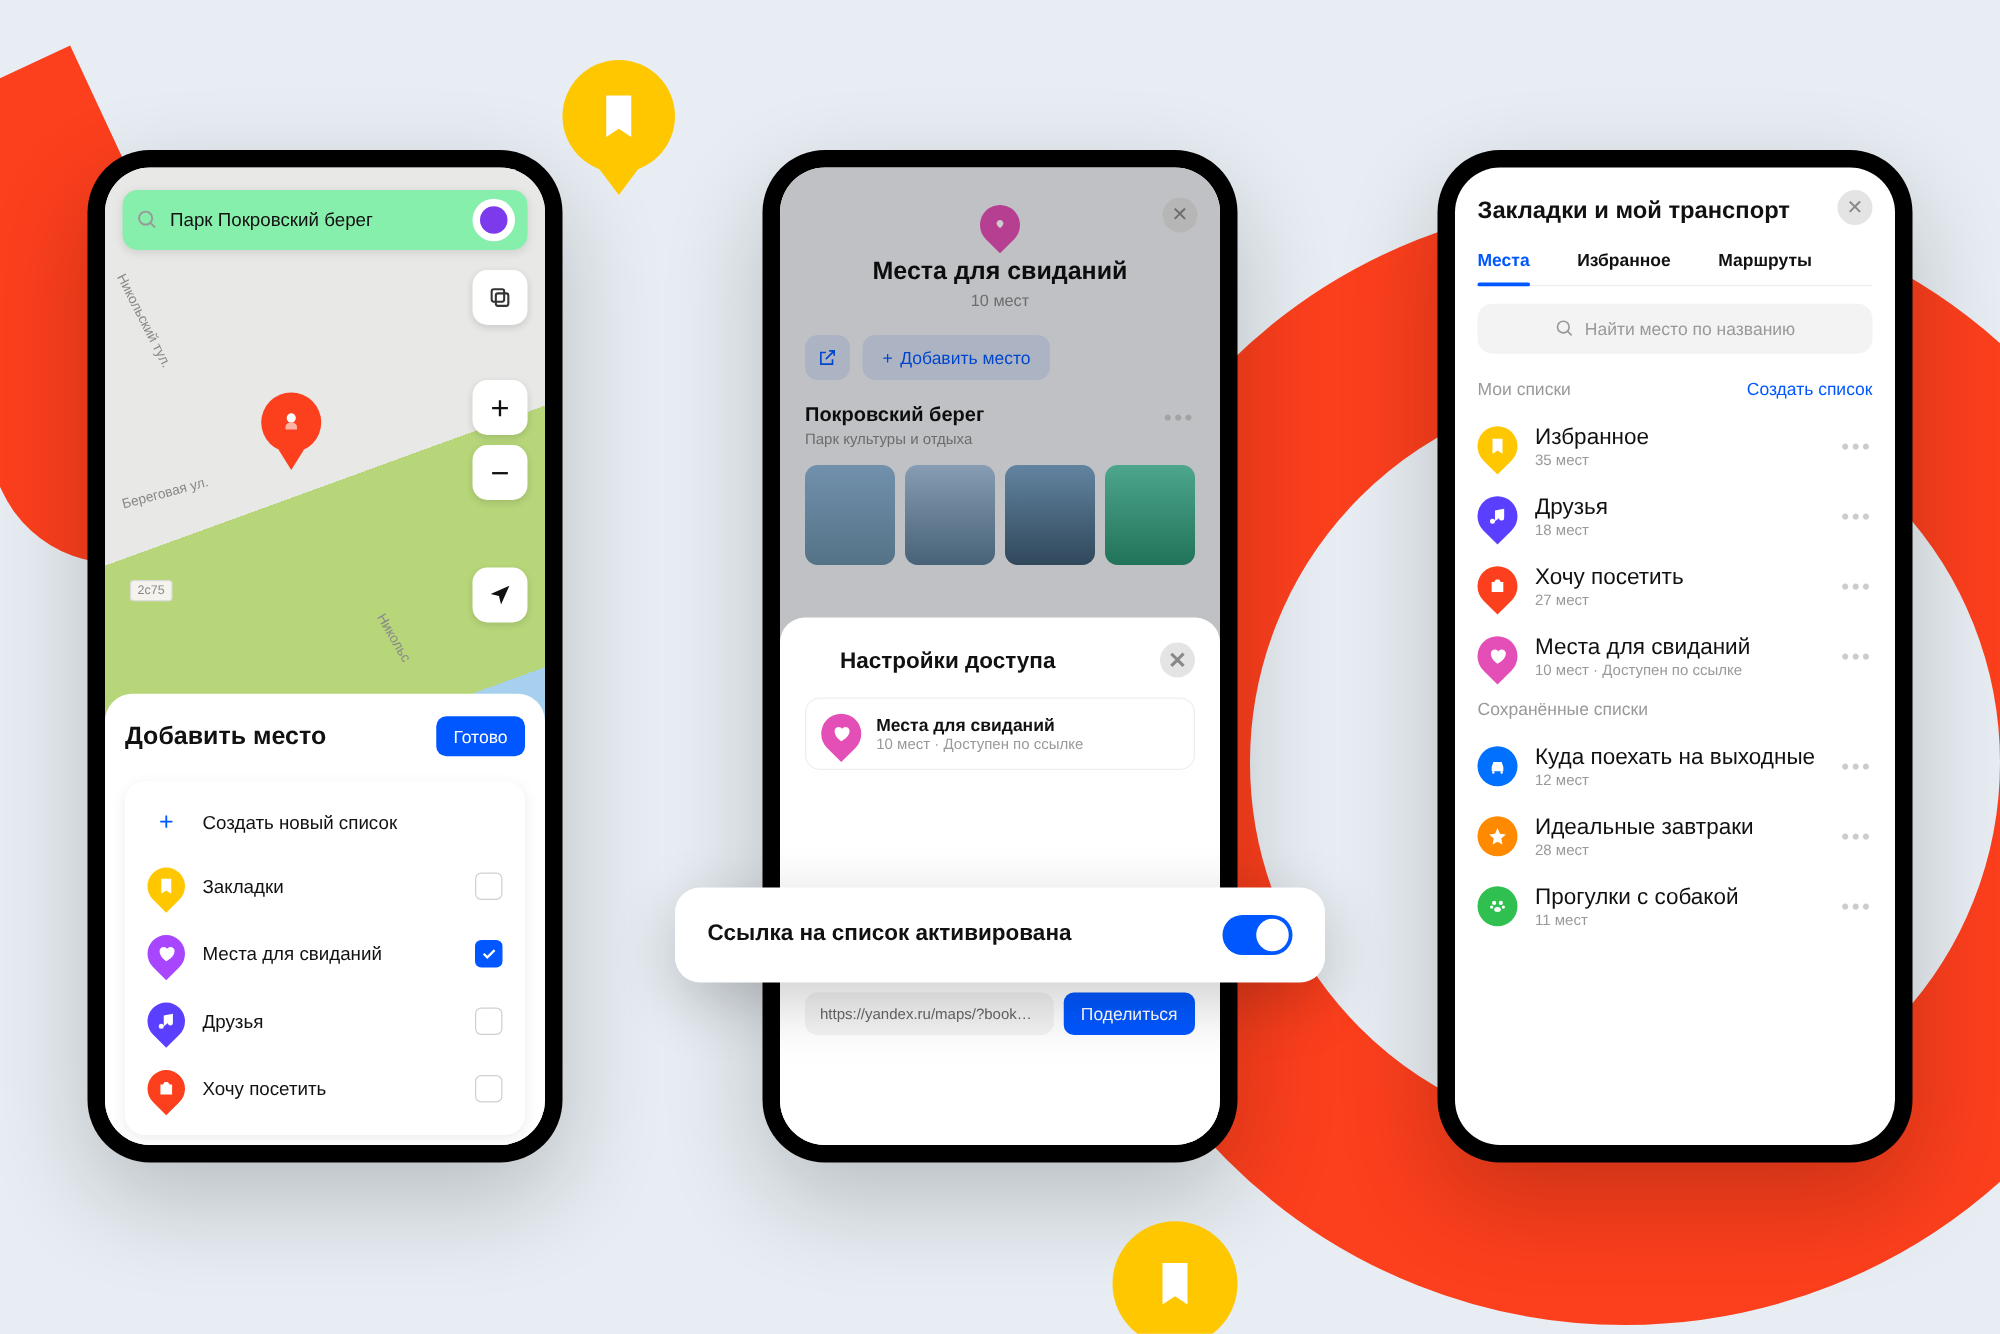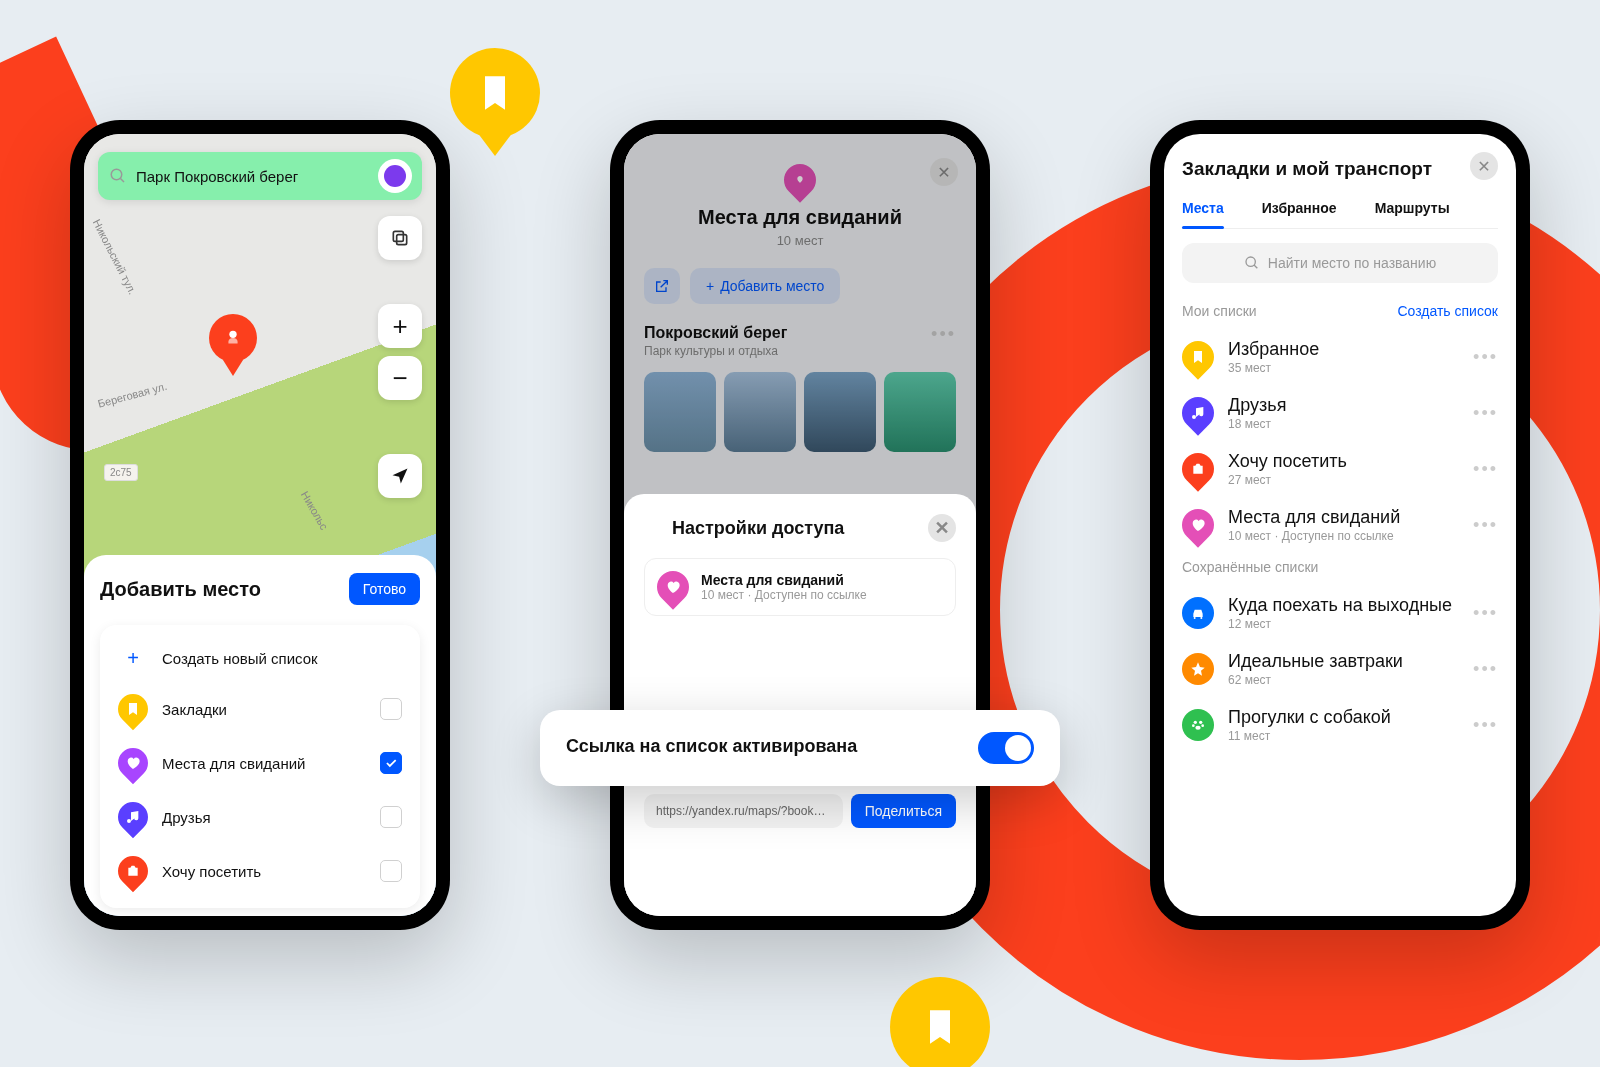--- a/index.html
+++ b/index.html
@@ -489,21 +489,21 @@
       <span class="dots-btn">•••</span>
           </div>
           <div class="p3-row">
       <div class="p3-icon round ic-orange">
               <svg viewBox="0 0 24 24">
                 <path d="M12 2l2.9 6.9L22 10l-5.5 4.8L18 22l-6-3.5L6 22l1.5-7.2L2 10l7.1-1.1z"></path>
               </svg>
             </div>
       <div class="p3-text">
         <div class="p3-name">Идеальные завтраки</div>
-        <div class="p3-meta">62 мест</div>
+        <div class="p3-meta">28 мест</div>
       </div>
       <span class="dots-btn">•••</span>
           </div>
           <div class="p3-row">
       <div class="p3-icon round ic-green">
               <svg viewBox="0 0 24 24">
                 <circle cx="8" cy="8" r="2.5"></circle>
                 <circle cx="16" cy="8" r="2.5"></circle>
                 <circle cx="5" cy="13" r="2"></circle>
                 <circle cx="19" cy="13" r="2"></circle>

